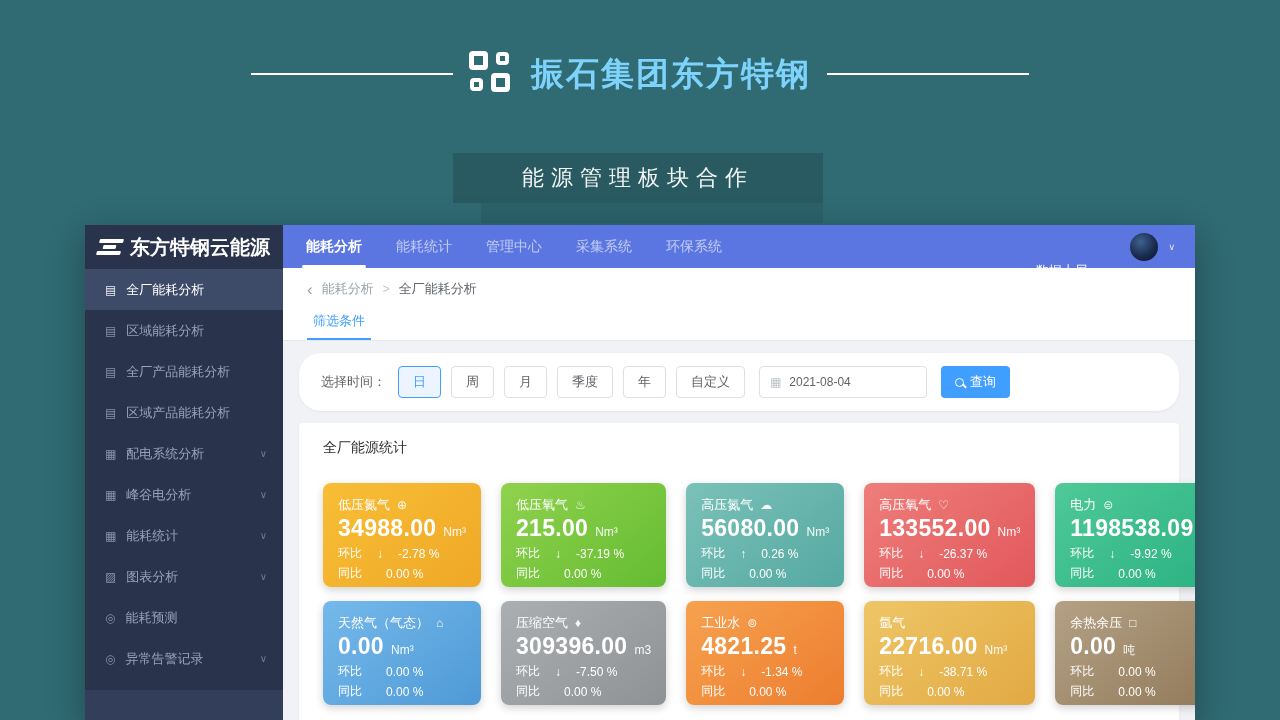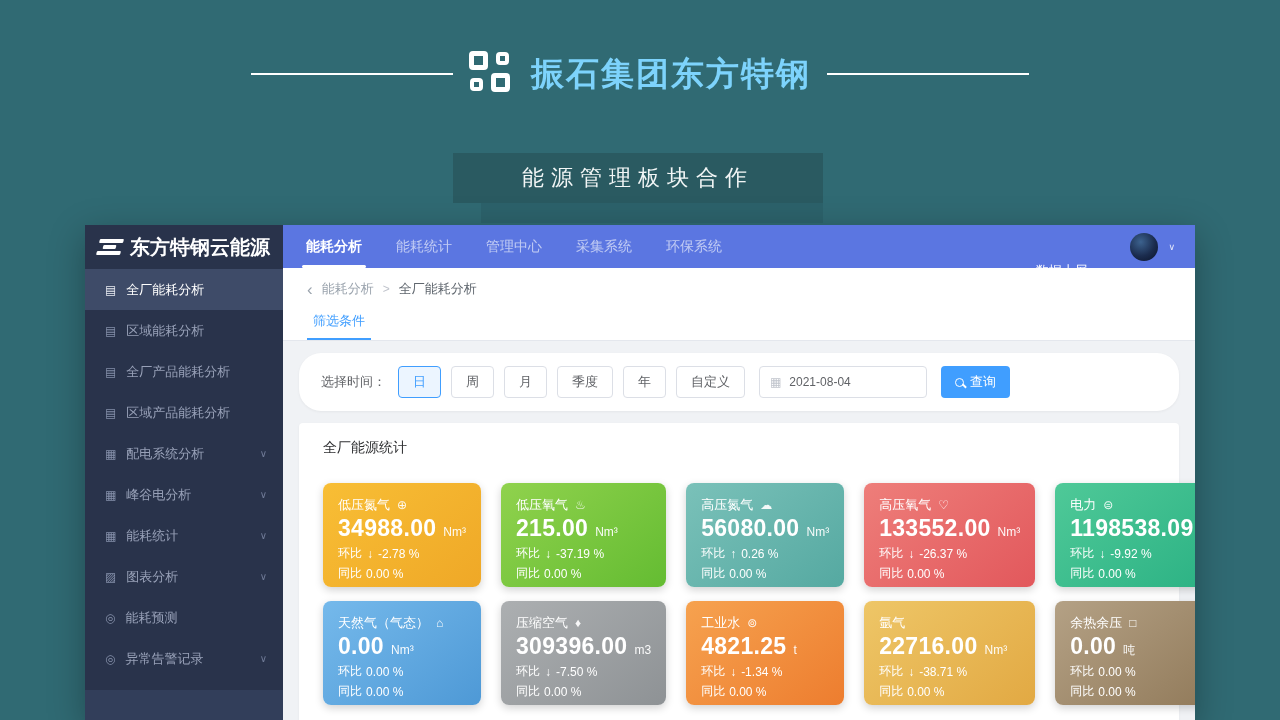--- a/index.html
+++ b/index.html
@@ -97,21 +97,21 @@
   .stats-panel { margin-top:12px; padding:16px 14px 20px 14px; }
   .stats-title { font-size:14px; color:#303133; margin:0 0 14px 10px; font-weight:normal; }
   .card-grid { display:grid; grid-template-columns:repeat(5,1fr); column-gap:20px; row-gap:14px; padding:12px 10px; }
   .stat-card { height:104px; border-radius:8px; color:#fff; padding:13px 15px 0 15px;
                box-shadow:0 3px 8px rgba(0,0,0,.18); cursor:pointer; }
   .sc-title { font-size:13px; display:flex; align-items:center; }
   .sc-icon { font-size:12px; margin-left:7px; opacity:.92; }
   .sc-valrow { margin-top:1px; display:flex; align-items:baseline; }
   .sc-value { font-size:23px; font-weight:bold; letter-spacing:.3px; }
   .sc-unit { font-size:12px; margin-left:7px; opacity:.95;text-align:center; }
-  .sc-metric { font-size:12px; margin-top:3px; display:flex; align-items:center; }
+  .sc-metric { font-size:12px; margin-top:3px; display:flex; align-items:center;gap:10px; }
   .sc-arrow { font-weight:bold; margin:0 5px; font-size:12px; }
   .sc-arrow:empty { margin:0 2px; }
   .sc-mval { }
 </style>
 </head>
 <body>
 
 <div class="hero">
   <div class="hero-line"></div>
   <div class="hero-logo">

